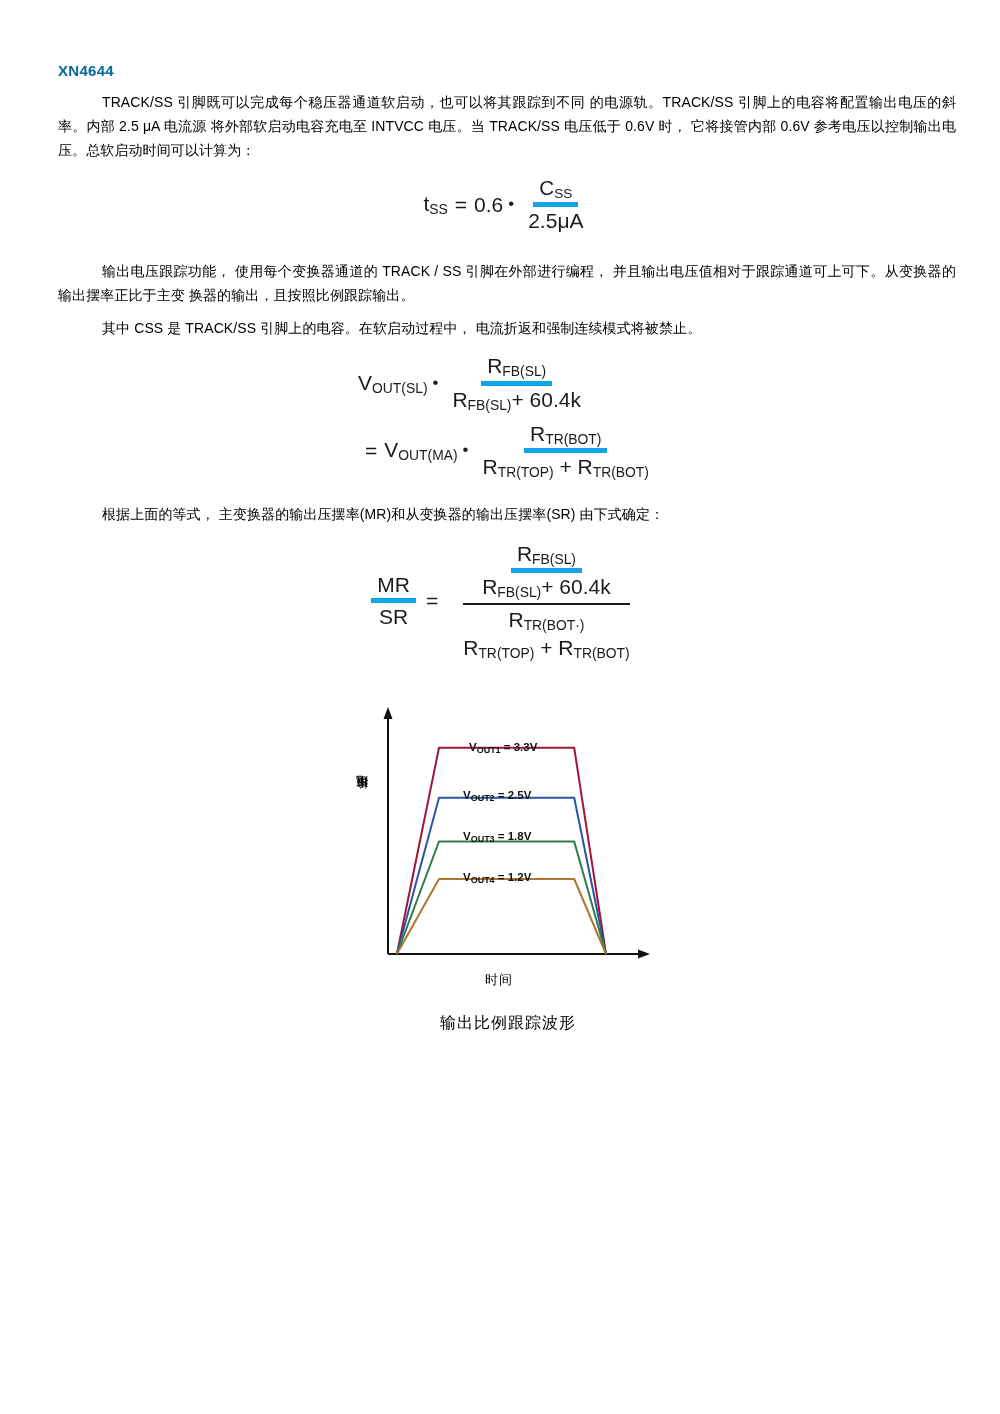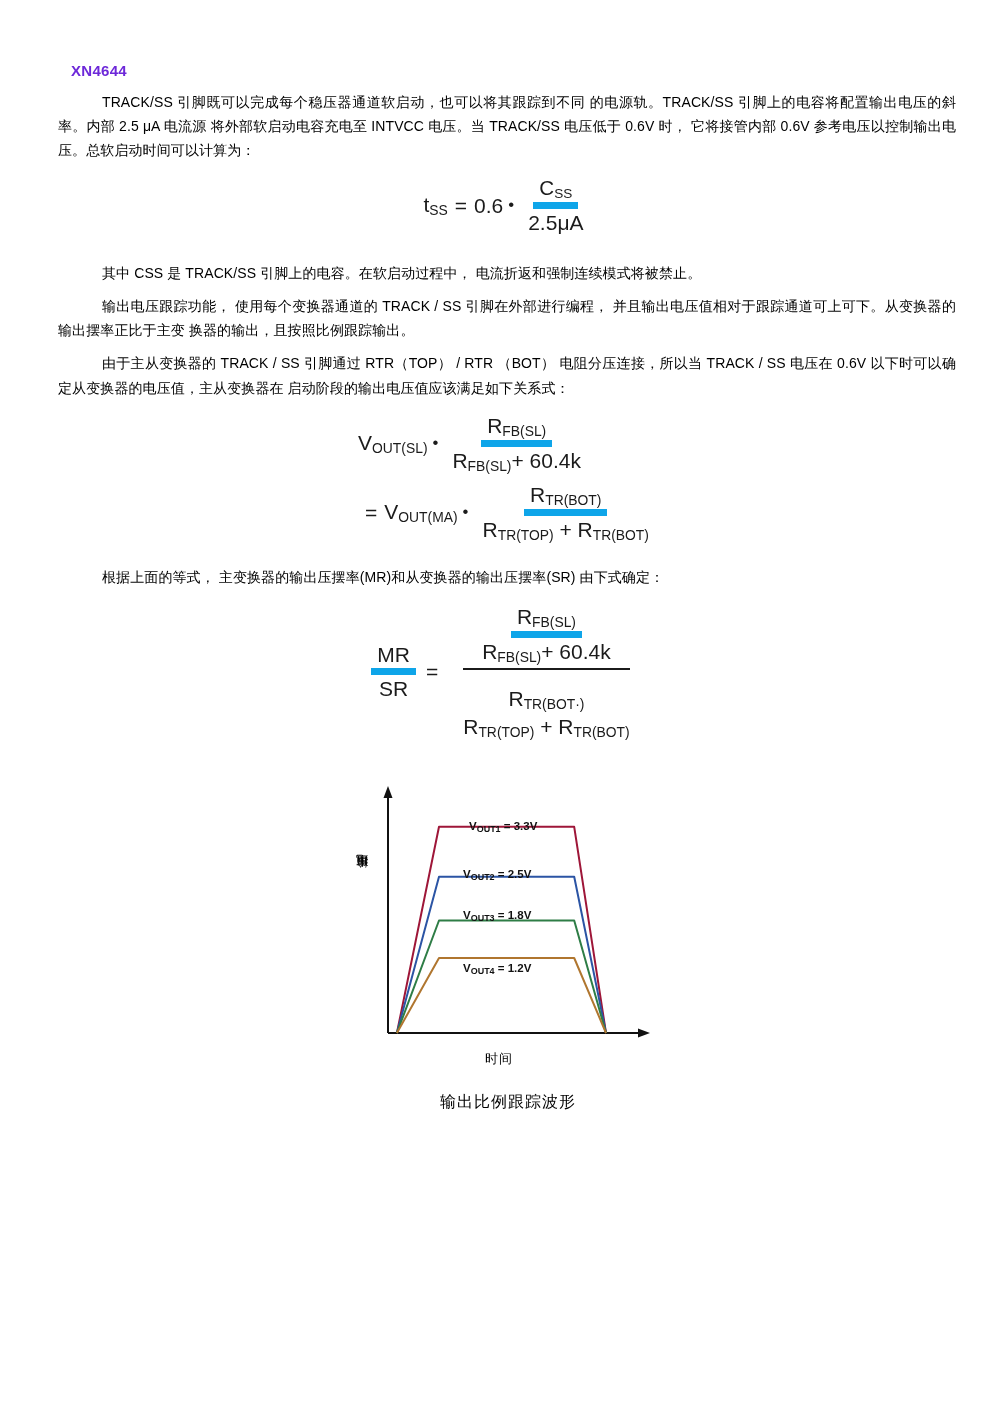--- a/index.html
+++ b/index.html
@@ -27,22 +27,22 @@
     left: 58px;
     top: 62px;
     width: 900px;
   }
 
   
   .doc-header {
     font-size: 15px;
     font-weight: bold;
     letter-spacing: 0.3px;
-    color: #6d28d9;
-    margin: 0 0 10px 13px;
+    color: #0369a1;
+    margin: 0 0 10px 0;
     line-height: 1.2;
   }
 
   
   .section-title {
     font-size: 15.5px;
     margin: 4px 0 18px 0;
     padding-left: 38px;
     line-height: 1.5;
     letter-spacing: 0.2px;
@@ -78,21 +78,21 @@
   }
   .frac {
     display: inline-flex;
     flex-direction: column;
     align-items: center;
     vertical-align: middle;
     margin: 0 3px;
   }
   .frac > .num {
     padding: 0 6px 1px 6px;
-    border-bottom: 7px solid #0ea5e9;
+    border-bottom: 5px solid #0ea5e9;
     white-space: nowrap;
   }
   .frac > .den {
     padding: 2px 6px 0 6px;
     white-space: nowrap;
   }
   .frac-nl > .num { border-bottom: none; }
   sub.sb {
     font-size: 0.66em;
     vertical-align: -0.22em;
@@ -106,21 +106,21 @@
   #formula-soft-start .num { font-size: 0.98em; }
 
   
   #formula-tracking { margin: 14px 0 22px 0; font-size: 17px; }
   #formula-tracking .line2 { margin-top: 9px; }
   #formula-tracking .frow { justify-content: flex-start; }
 
   
   #formula-mr-sr { margin: 16px 0 10px 0; font-size: 16px; }
   .bigfrac > .num { border-bottom: 2.2px solid #1b1b1b; padding: 0 10px 3px 10px;}
-  .bigfrac > .den { padding-top: 17px; }
+  .bigfrac > .den { padding-top: 3px; }
 
   
   .chart-wrap {
     margin-top: 38px;
     display: flex;
     flex-direction: column;
     align-items: center;
   }
   .chart-area { position: relative; width: 300px; height: 310px; }
   .chart-caption {
@@ -175,25 +175,24 @@
         <span class="dot">•</span>
         <span class="frac">
           <span class="num">
             <span>C</span><sub class="sb">SS</sub>
           </span>
           <span class="den">2.5μA</span>
         </span>
       </div>
     </div>
 
+    <p class="para">输出电压跟踪功能， 使用每个变换器通道的 TRACK / SS 引脚在外部进行编程， 并且输出电压值相对于跟踪通道可上可下。从变换器的输出摆率正比于主变 换器的输出，且按照比例跟踪输出。</p>
+
     <p class="para">其中 CSS 是 TRACK/SS 引脚上的电容。在软启动过程中， 电流折返和强制连续模式将被禁止。</p>
 
-    <p class="para">输出电压跟踪功能， 使用每个变换器通道的 TRACK / SS 引脚在外部进行编程， 并且输出电压值相对于跟踪通道可上可下。从变换器的输出摆率正比于主变 换器的输出，且按照比例跟踪输出。</p>
-
-    <p class="para">由于主从变换器的 TRACK / SS 引脚通过 RTR（TOP） / RTR （BOT） 电阻分压连接，所以当 TRACK / SS 电压在 0.6V 以下时可以确定从变换器的电压值，主从变换器在 启动阶段的输出电压值应该满足如下关系式：</p>
 
     <div class="formula-block" id="formula-tracking">
       <div class="formula">
         <div class="frow line1">
           <span>
             <span>V</span><sub class="sb">OUT(SL)</sub>
           </span>
           <span class="dot">•</span>
           <span class="frac">
             <span class="num">
@@ -280,20 +279,20 @@
               <polyline points="38.9,255.0 81.0,48.8 216.2,48.8 248.0,255.0" fill="none" stroke="#9e1638" stroke-width="2" stroke-linejoin="round"></polyline>
               <polyline points="38.9,255.0 81.0,98.8 216.2,98.8 248.0,255.0" fill="none" stroke="#2b54a4" stroke-width="2" stroke-linejoin="round"></polyline>
               <polyline points="38.9,255.0 81.0,142.5 216.2,142.5 248.0,255.0" fill="none" stroke="#2e7d46" stroke-width="2" stroke-linejoin="round"></polyline>
               <polyline points="38.9,255.0 81.0,180.0 216.2,180.0 248.0,255.0" fill="none" stroke="#b0762f" stroke-width="2" stroke-linejoin="round"></polyline>
             </g>
         </svg>
 
         <span class="vlabel" id="lbl0" style="left:111px; top:42px;"><span>V</span><sub>OUT1</sub><span> = 3.3V</span></span>
         <span class="vlabel" id="lbl1" style="left:105px; top:90px;text-align:center;"><span>V</span><sub>OUT2</sub><span> = 2.5V</span></span>
         <span class="vlabel" id="lbl2" style="left:105px; top:131px;"><span>V</span><sub>OUT3</sub><span> = 1.8V</span></span>
-        <span class="vlabel" id="lbl3" style="left:105px; top:184px;"><span>V</span><sub>OUT4</sub><span> = 1.2V</span></span>
+        <span class="vlabel" id="lbl3" style="left:105px; top:172px;"><span>V</span><sub>OUT4</sub><span> = 1.2V</span></span>
       </div>
 
       <div class="chart-caption">输出比例跟踪波形</div>
     </div>
 
   </div>
 </div>
 
 </body></html>

